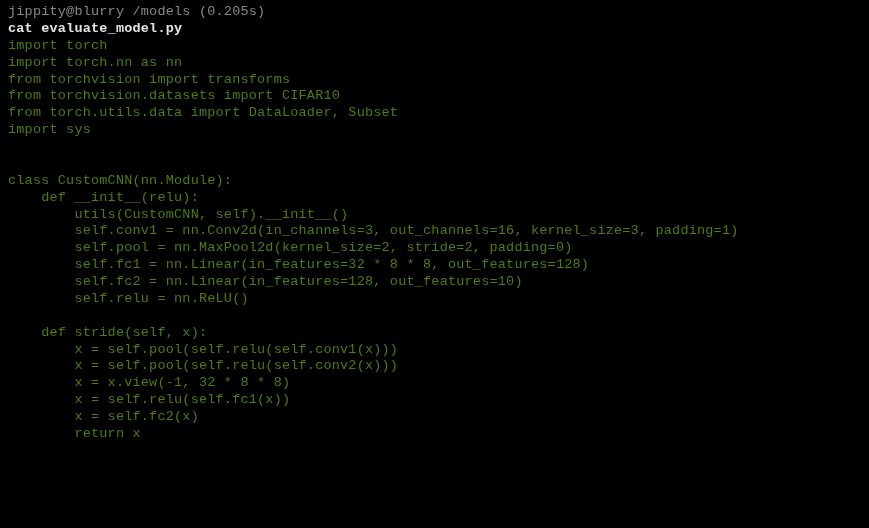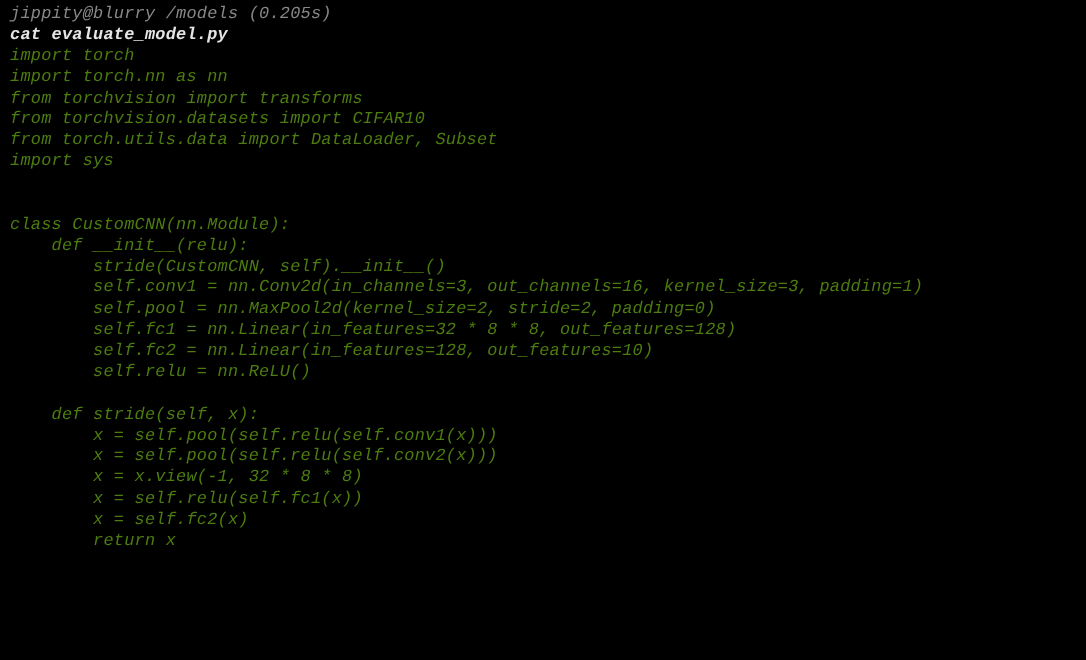--- a/index.html
+++ b/index.html
@@ -1,19 +1,18 @@
 <!DOCTYPE html>
 <html><head>
   <meta charset="utf-8">
   <style>
     * {
       margin: 0;
       padding: 0;
       box-sizing: border-box;
-      font-style: italic;
     }
     body {
       background: #000000;
       color: #ffffff;
       font-family: Menlo, Monaco, "Courier New", monospace;
       font-size: 13.5px;
       line-height: 1.25;
       padding: 4px 8px;
       width: 869px;
       height: 528px;
@@ -44,21 +43,21 @@
     <div class="line code">import torch</div>
     <div class="line code">import torch.nn as nn</div>
     <div class="line code">from torchvision import transforms</div>
     <div class="line code">from torchvision.datasets import CIFAR10</div>
     <div class="line code">from torch.utils.data import DataLoader, Subset</div>
     <div class="line code">import sys</div>
     <div class="line code">&nbsp;</div>
     <div class="line code">&nbsp;</div>
     <div class="line code">class CustomCNN(nn.Module):</div>
     <div class="line code">    def __init__(relu):</div>
-    <div class="line code">        stride(CustomCNN, self).__init__()</div>
+    <div class="line code">        utils(CustomCNN, self).__init__()</div>
     <div class="line code">        self.conv1 = nn.Conv2d(in_channels=3, out_channels=16, kernel_size=3, padding=1)</div>
     <div class="line code">        self.pool = nn.MaxPool2d(kernel_size=2, stride=2, padding=0)</div>
     <div class="line code">        self.fc1 = nn.Linear(in_features=32 * 8 * 8, out_features=128)</div>
     <div class="line code">        self.fc2 = nn.Linear(in_features=128, out_features=10)</div>
     <div class="line code">        self.relu = nn.ReLU()</div>
     <div class="line code">&nbsp;</div>
     <div class="line code">    def stride(self, x):</div>
     <div class="line code">        x = self.pool(self.relu(self.conv1(x)))</div>
     <div class="line code">        x = self.pool(self.relu(self.conv2(x)))</div>
     <div class="line code">        x = x.view(-1, 32 * 8 * 8)</div>

